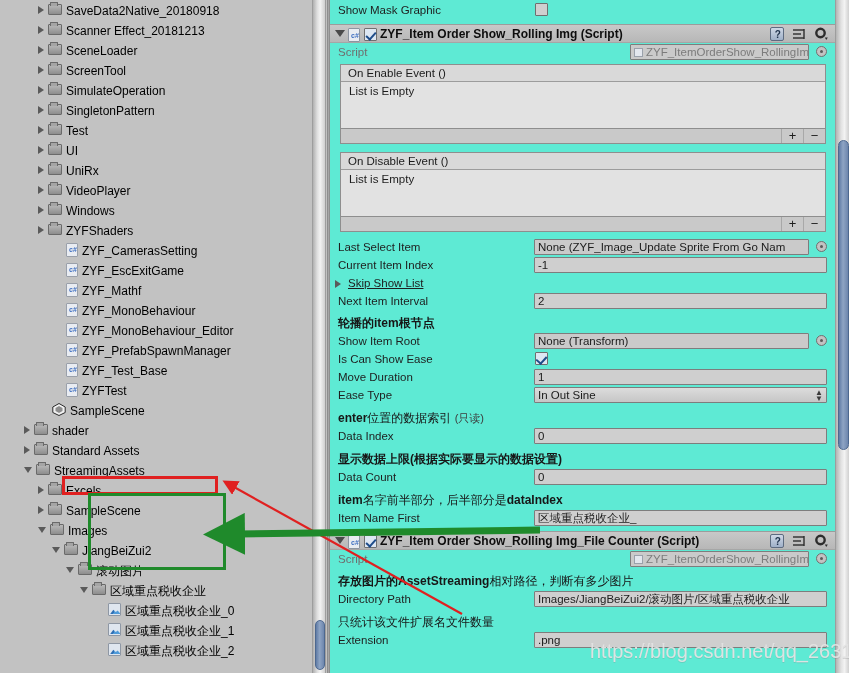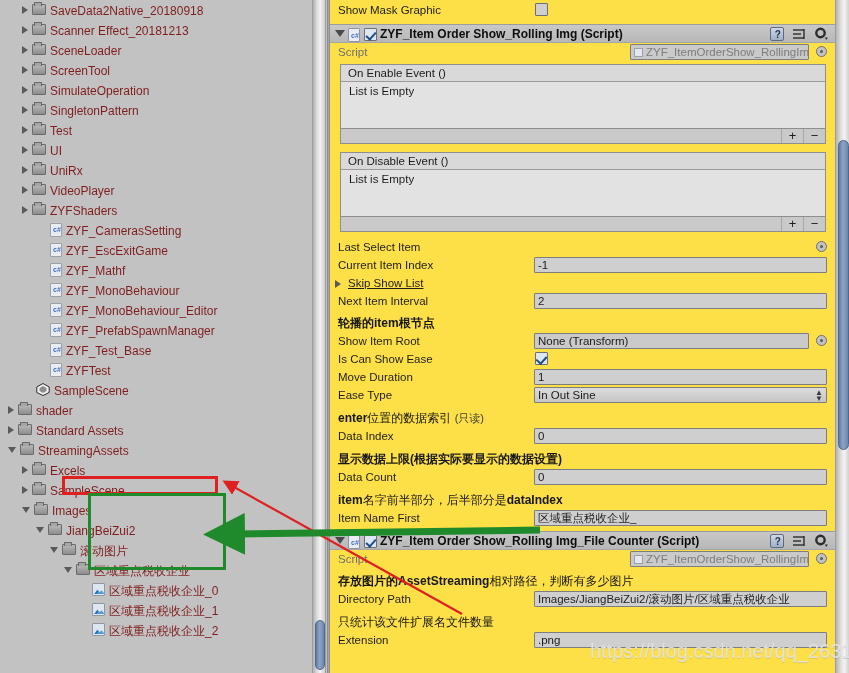--- a/index.html
+++ b/index.html
@@ -14,22 +14,22 @@
   }
   #root { position: relative; width: 849px; height: 673px; overflow: hidden; }
 
   
   #project-panel {
     position: absolute; left: 0; top: 0; width: 312px; height: 673px;
     background: #c2c2c2; overflow: hidden;
   }
   .tree-row {
     position: relative; height: 20px; line-height: 20px;
-    white-space: nowrap; font-size: 12px; color: #7f1d1d;
-    padding-left: 0;
+    white-space: nowrap; font-size: 12px; color: #000000;
+    padding-left: 16px;
   }
   .tw {
     display: inline-block; width: 0; height: 0; vertical-align: middle;
     border-top: 4px solid transparent; border-bottom: 4px solid transparent;
     border-left: 6px solid #5a5a5a; margin-right: 4px; margin-bottom: 1px;
   }
   .tw.open {
     border-left: 4px solid transparent; border-right: 4px solid transparent;
     border-top: 6px solid #5a5a5a; border-bottom: 0; margin-bottom: 2px;
   }
@@ -81,21 +81,21 @@
     border:1px solid #4d688f;
   }
   #panel-divider {
     position:absolute; left:327px; top:0; width:3px; height:673px;
     background:#a6a6a6; border-left:1px solid #8e8e8e; border-right:1px solid #8e8e8e;
   }
 
   
   #inspector {
     position:absolute; left:330px; top:0; width:505px; height:673px;
-    background:#fde047; overflow:hidden;
+    background:#5eead4; overflow:hidden;
   }
   .insp-row { position:relative; height:18px; line-height:18px; font-size:11.5px; }
   .insp-label { position:absolute; left:8px; top:0; color:#1e1e1e; white-space:nowrap; }
   .insp-label.indent { left:18px;text-decoration:underline; }
   .insp-label.dim { color:#6f6f6f; }
   .insp-field {
     position:absolute; left:204px; right:26px; top:1px; height:16px;
     background:#cfcfcf; border:1px solid #7d7d7d; border-radius:1px;
     font-size:11.5px; line-height:14px; padding:0 3px; color:#1b1b1b;
     white-space:nowrap; overflow:hidden;
@@ -242,20 +242,21 @@
         <div class="tree-row"><span style="display:inline-block;width:22px;"></span><span class="tw"></span><span class="ico ico-folder"></span><span class="tree-label">SaveData2Native_20180918</span></div>
         <div class="tree-row"><span style="display:inline-block;width:22px;"></span><span class="tw"></span><span class="ico ico-folder"></span><span class="tree-label">Scanner Effect_20181213</span></div>
         <div class="tree-row"><span style="display:inline-block;width:22px;"></span><span class="tw"></span><span class="ico ico-folder"></span><span class="tree-label">SceneLoader</span></div>
         <div class="tree-row"><span style="display:inline-block;width:22px;"></span><span class="tw"></span><span class="ico ico-folder"></span><span class="tree-label">ScreenTool</span></div>
         <div class="tree-row"><span style="display:inline-block;width:22px;"></span><span class="tw"></span><span class="ico ico-folder"></span><span class="tree-label">SimulateOperation</span></div>
         <div class="tree-row"><span style="display:inline-block;width:22px;"></span><span class="tw"></span><span class="ico ico-folder"></span><span class="tree-label">SingletonPattern</span></div>
         <div class="tree-row"><span style="display:inline-block;width:22px;"></span><span class="tw"></span><span class="ico ico-folder"></span><span class="tree-label">Test</span></div>
         <div class="tree-row"><span style="display:inline-block;width:22px;"></span><span class="tw"></span><span class="ico ico-folder"></span><span class="tree-label">UI</span></div>
         <div class="tree-row"><span style="display:inline-block;width:22px;"></span><span class="tw"></span><span class="ico ico-folder"></span><span class="tree-label">UniRx</span></div>
         <div class="tree-row"><span style="display:inline-block;width:22px;"></span><span class="tw"></span><span class="ico ico-folder"></span><span class="tree-label">VideoPlayer</span></div>
+        <div class="tree-row"><span style="display:inline-block;width:22px;"></span><span class="tw"></span><span class="ico ico-folder"></span><span class="tree-label">Windows</span></div>
         <div class="tree-row"><span style="display:inline-block;width:22px;"></span><span class="tw"></span><span class="ico ico-folder"></span><span class="tree-label">ZYFShaders</span></div>
         <div class="tree-row"><span style="display:inline-block;width:36px;"></span><span class="tw none"></span><span class="ico ico-cs"></span><span class="tree-label">ZYF_CamerasSetting</span></div>
         <div class="tree-row"><span style="display:inline-block;width:36px;"></span><span class="tw none"></span><span class="ico ico-cs"></span><span class="tree-label">ZYF_EscExitGame</span></div>
         <div class="tree-row"><span style="display:inline-block;width:36px;"></span><span class="tw none"></span><span class="ico ico-cs"></span><span class="tree-label">ZYF_Mathf</span></div>
         <div class="tree-row"><span style="display:inline-block;width:36px;"></span><span class="tw none"></span><span class="ico ico-cs"></span><span class="tree-label">ZYF_MonoBehaviour</span></div>
         <div class="tree-row"><span style="display:inline-block;width:36px;"></span><span class="tw none"></span><span class="ico ico-cs"></span><span class="tree-label">ZYF_MonoBehaviour_Editor</span></div>
         <div class="tree-row"><span style="display:inline-block;width:36px;"></span><span class="tw none"></span><span class="ico ico-cs"></span><span class="tree-label">ZYF_PrefabSpawnManager</span></div>
         <div class="tree-row"><span style="display:inline-block;width:36px;"></span><span class="tw none"></span><span class="ico ico-cs"></span><span class="tree-label">ZYF_Test_Base</span></div>
         <div class="tree-row"><span style="display:inline-block;width:36px;"></span><span class="tw none"></span><span class="ico ico-cs"></span><span class="tree-label">ZYFTest</span></div>
         <div class="tree-row"><span style="display:inline-block;width:22px;"></span><span class="tw none"></span><span class="ico ico-unity"><svg width="14" height="13" viewBox="0 0 14 13">
@@ -337,20 +338,21 @@
       <div class="evt-body">List is Empty</div>
     </div>
     <div class="evt-footer" style="margin:0 9px 0 10px;border:1px solid #8e8e8e;border-top:0;">
       <span class="evt-btn">+</span><span class="evt-btn">−</span>
     </div>
 
     <div style="height:6px;"></div>
 
     <div class="insp-row">
       <span class="insp-label">Last Select Item</span>
+      <span class="insp-field objref">None (ZYF_Image_Update Sprite From Go Nam</span>
       <span class="objref-dot"></span>
     </div>
 
     <div class="insp-row">
       <span class="insp-label">Current Item Index</span>
       <span class="insp-field full">-1</span>
     </div>
 
     <div class="insp-row">
       <span style="position:absolute;left:5px;top:6px;width:0;height:0;border-top:4px solid transparent;border-bottom:4px solid transparent;border-left:6px solid #5a5a5a;"></span>

